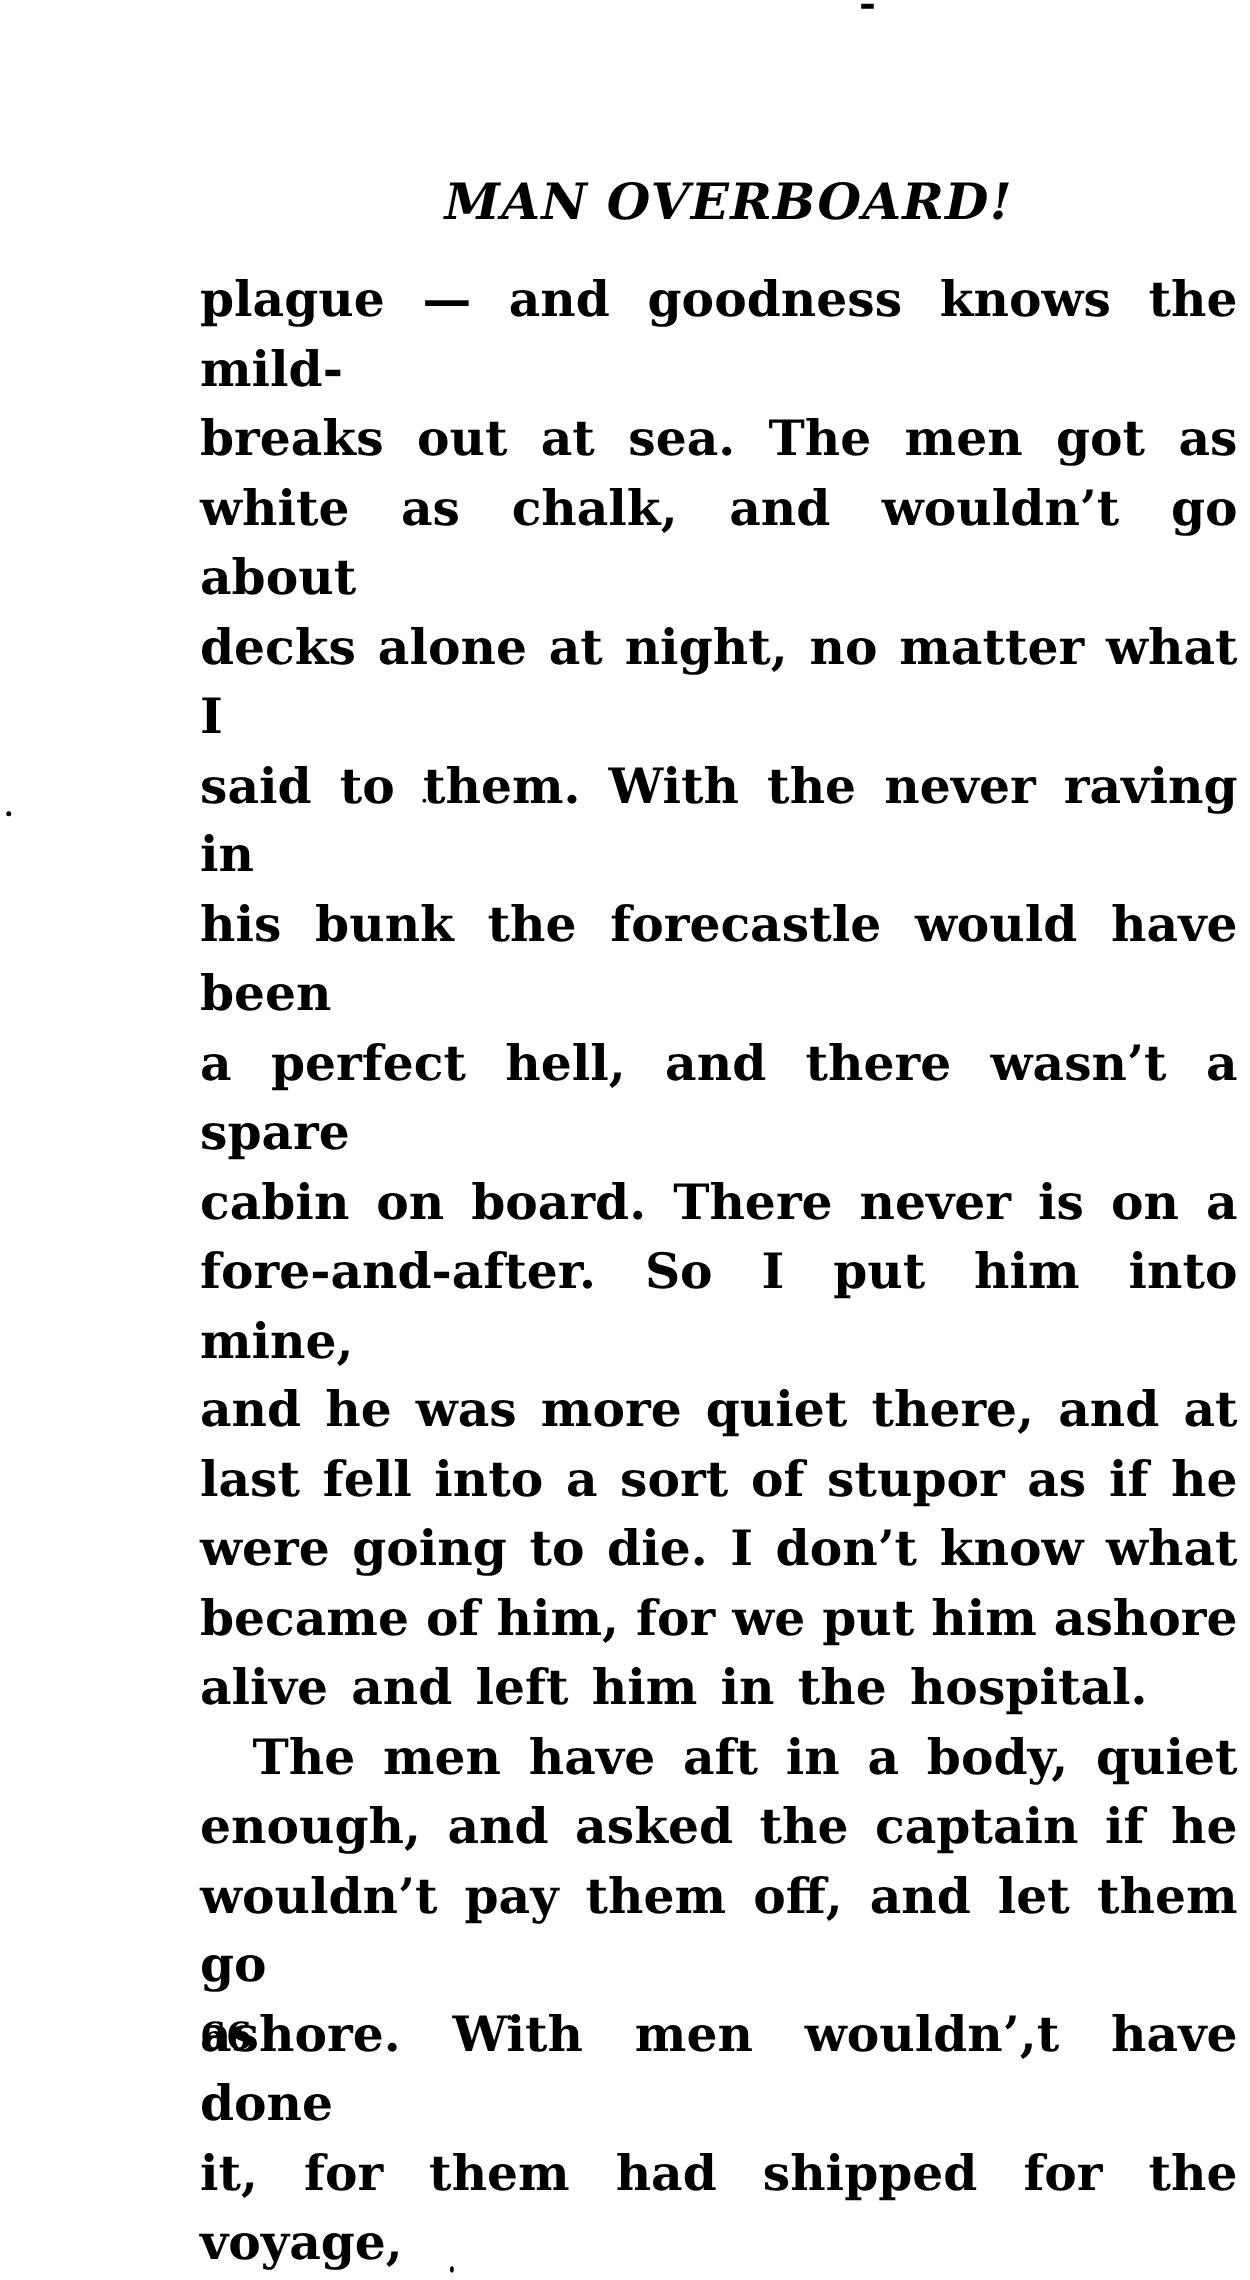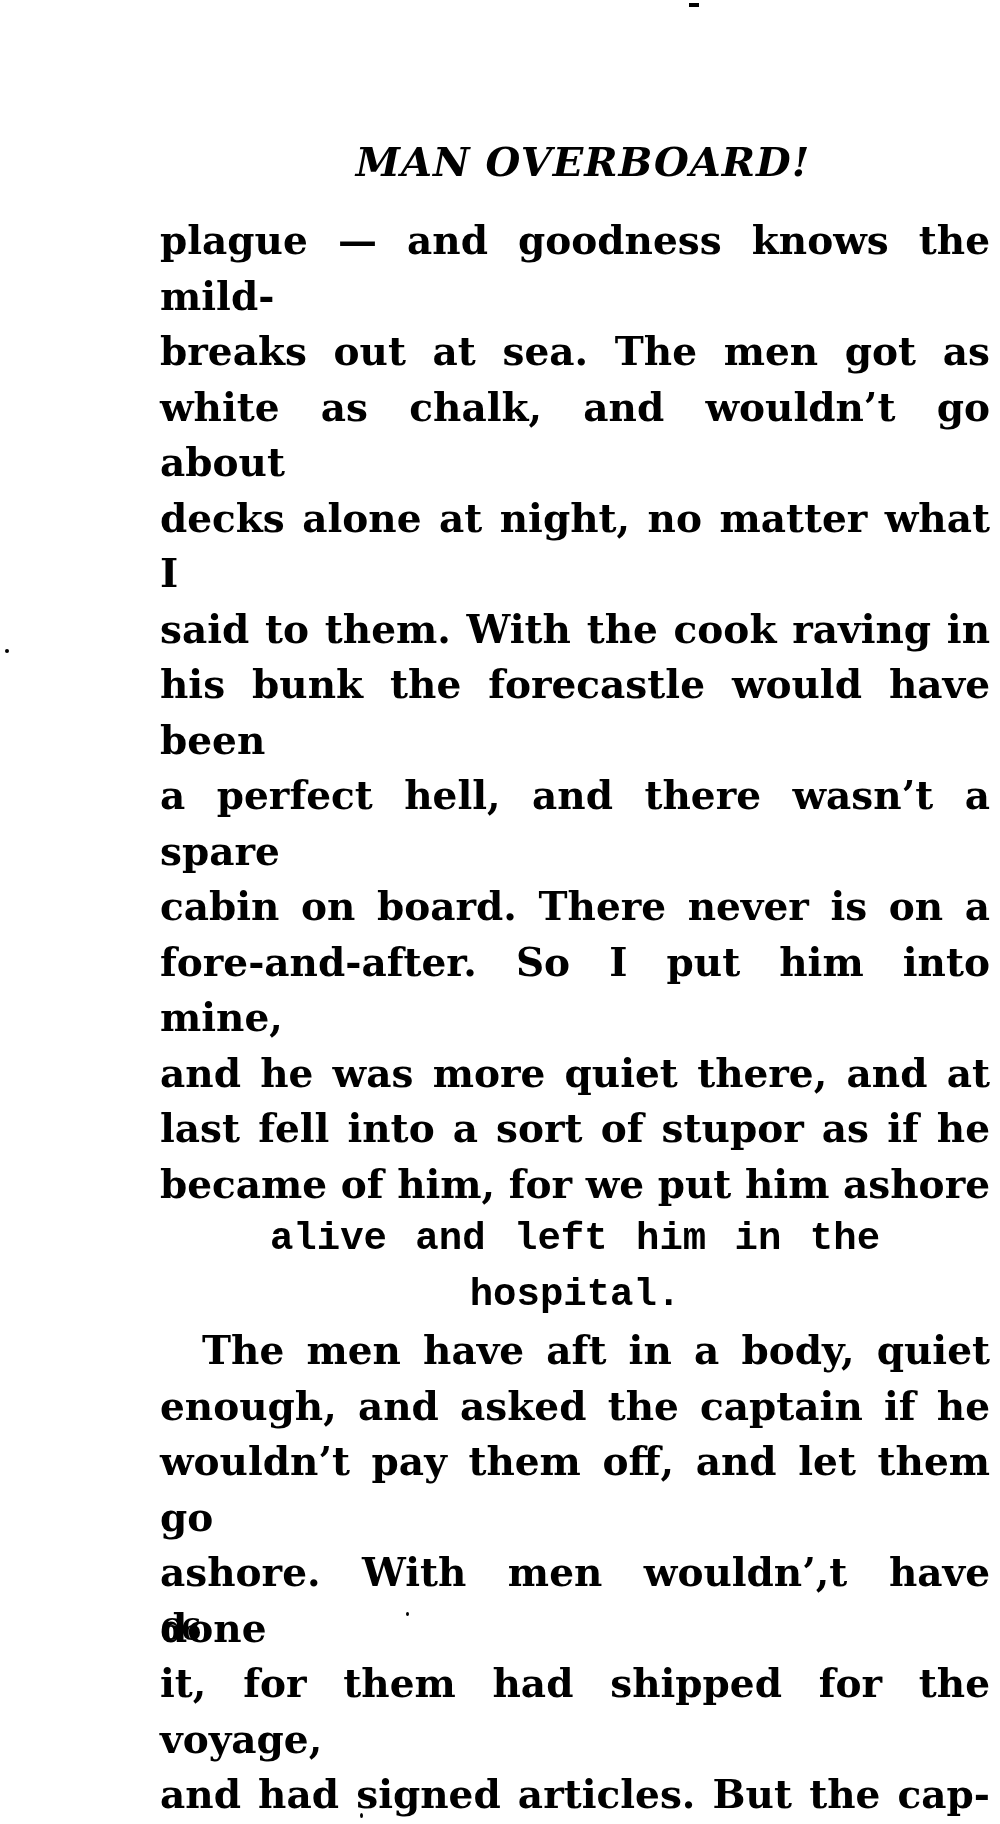--- a/index.html
+++ b/index.html
@@ -36,24 +36,23 @@
     font-size: 39px;
     font-weight: bold;
     line-height: 55.5px;
   }
   .text-line {
     text-align: justify;
     text-align-last: justify;
     white-space: normal;
   }
   .text-line.natural {
-    text-align: center;
+    text-align: left;
     text-align-last: auto;
     word-spacing: 5px;
-    font-family: Liberation Mono, monospace;
   }
   .para.indent .text-line:first-child {
     text-indent: 42px;
   }
   .page-number {
     position: absolute;
     top: 1612px;
     left: 160px;
     width: 838px;
     text-align: left;
@@ -71,27 +70,28 @@
 
 <div class="page">
   <div class="running-header">MAN OVERBOARD!</div>
 
   <div class="text-block" id="text-block">
       <div class="para">
         <div class="text-line">plague — and goodness knows the mild-</div>
         <div class="text-line">breaks out at sea. The men got as</div>
         <div class="text-line">white as chalk, and wouldn’t go about</div>
         <div class="text-line">decks alone at night, no matter what I</div>
-        <div class="text-line">said to them. With the cook raving in</div>
+        <div class="text-line">said to them. With the never raving in</div>
         <div class="text-line">his bunk the forecastle would have been</div>
         <div class="text-line">a perfect hell, and there wasn’t a spare</div>
         <div class="text-line">cabin on board. There never is on a</div>
         <div class="text-line">fore-and-after. So I put him into mine,</div>
         <div class="text-line">and he was more quiet there, and at</div>
         <div class="text-line">last fell into a sort of stupor as if he</div>
+        <div class="text-line">were going to die. I don’t know what</div>
         <div class="text-line">became of him, for we put him ashore</div>
         <div class="text-line natural">alive and left him in the hospital.</div>
       </div>
       <div class="para indent">
         <div class="text-line">The men have aft in a body, quiet</div>
         <div class="text-line">enough, and asked the captain if he</div>
         <div class="text-line">wouldn’t pay them off, and let them go</div>
         <div class="text-line">ashore. With men wouldn’,t have done</div>
         <div class="text-line">it, for them had shipped for the voyage,</div>
         <div class="text-line">and had signed articles. But the cap-</div>

